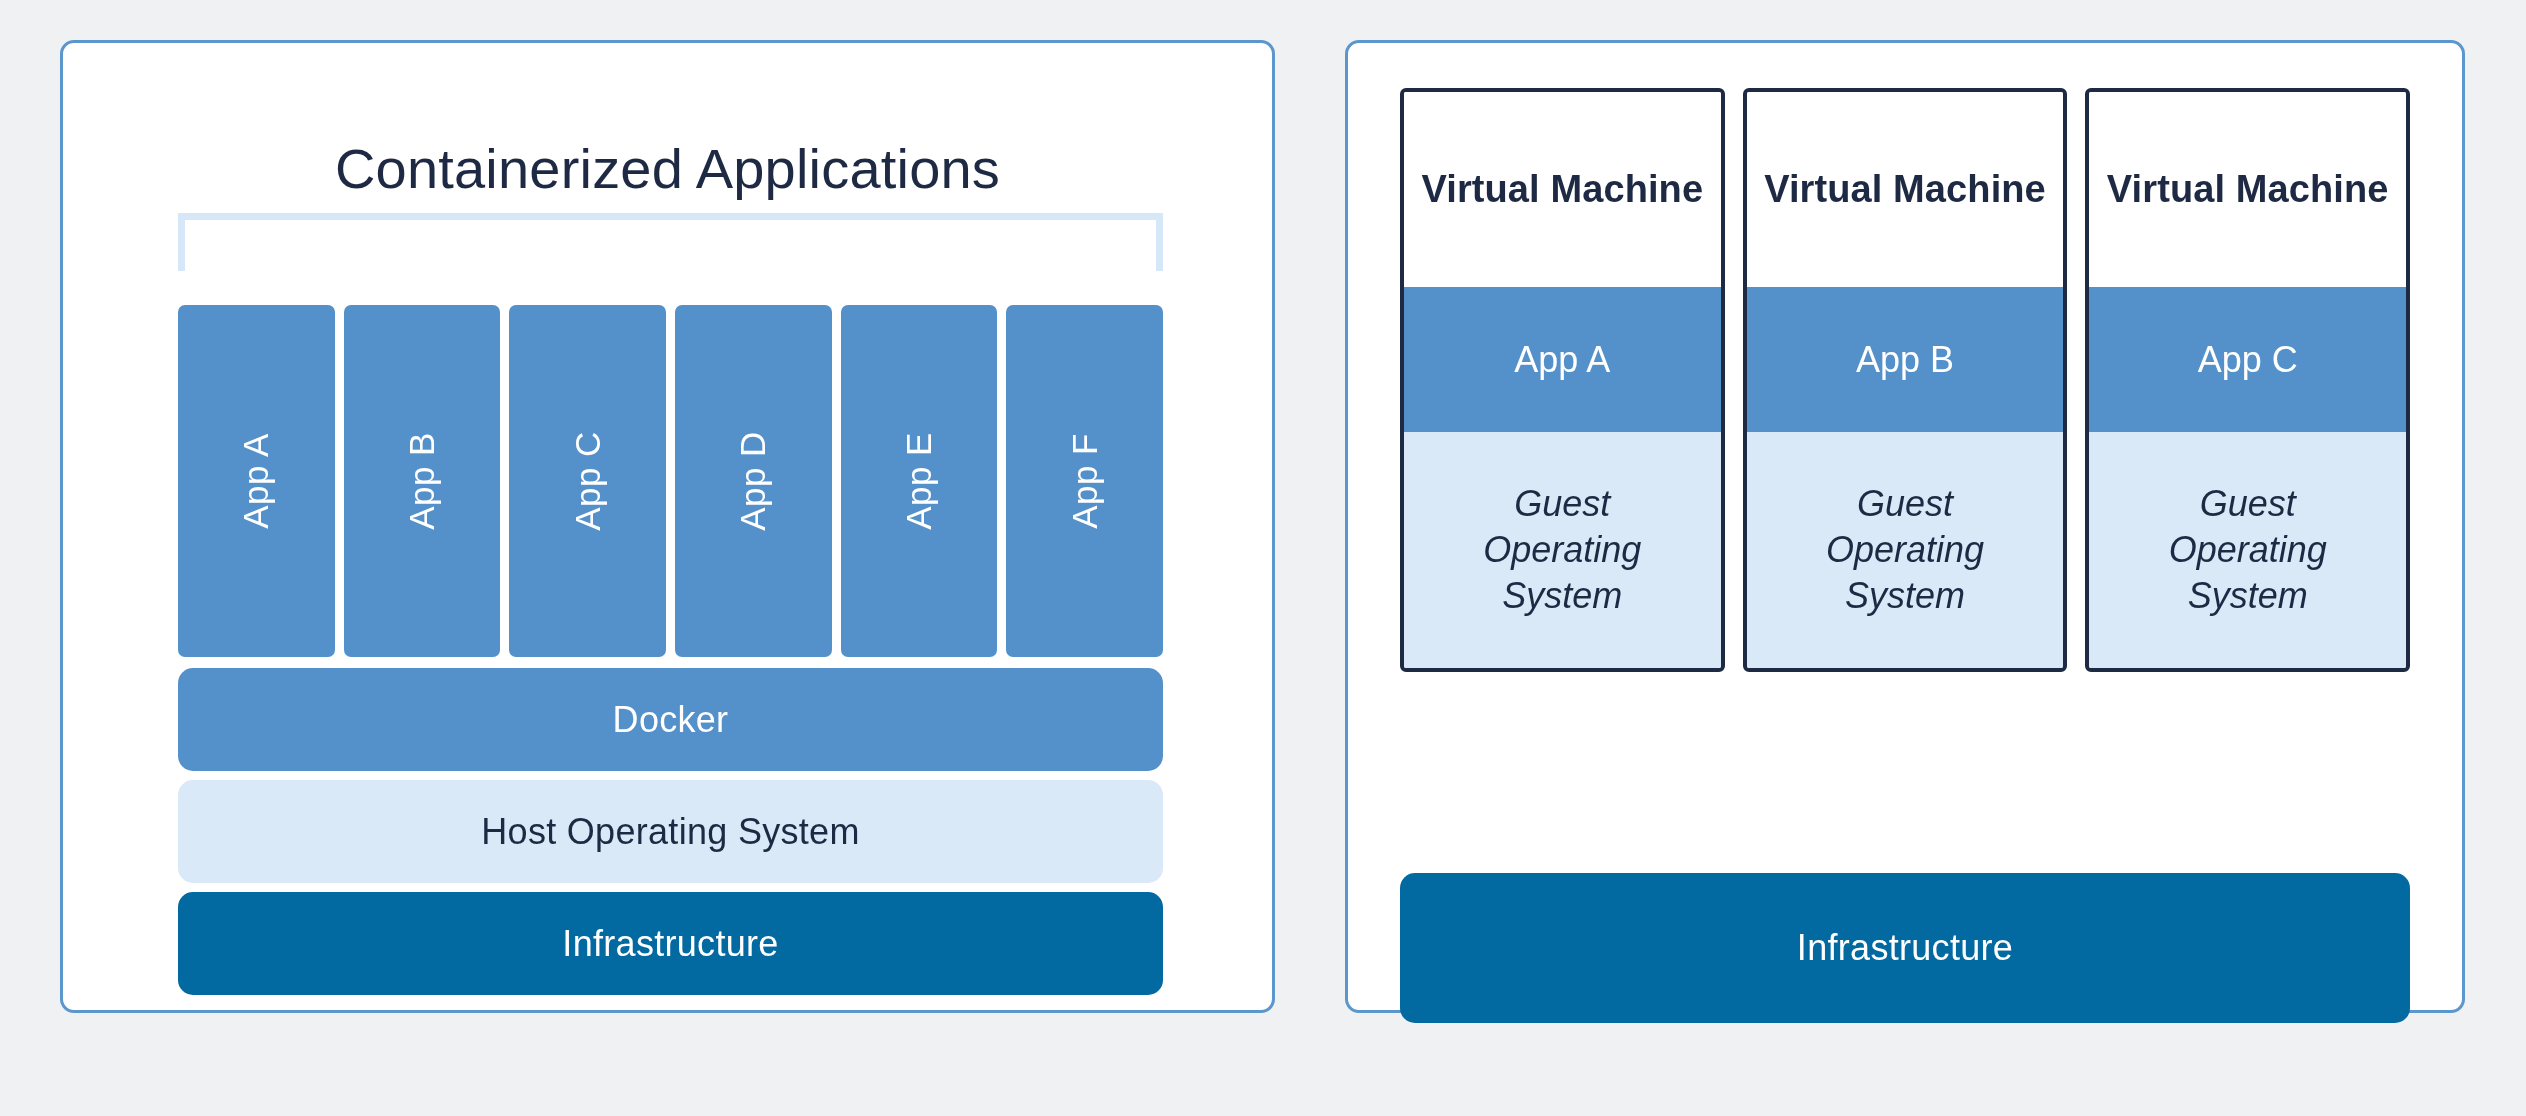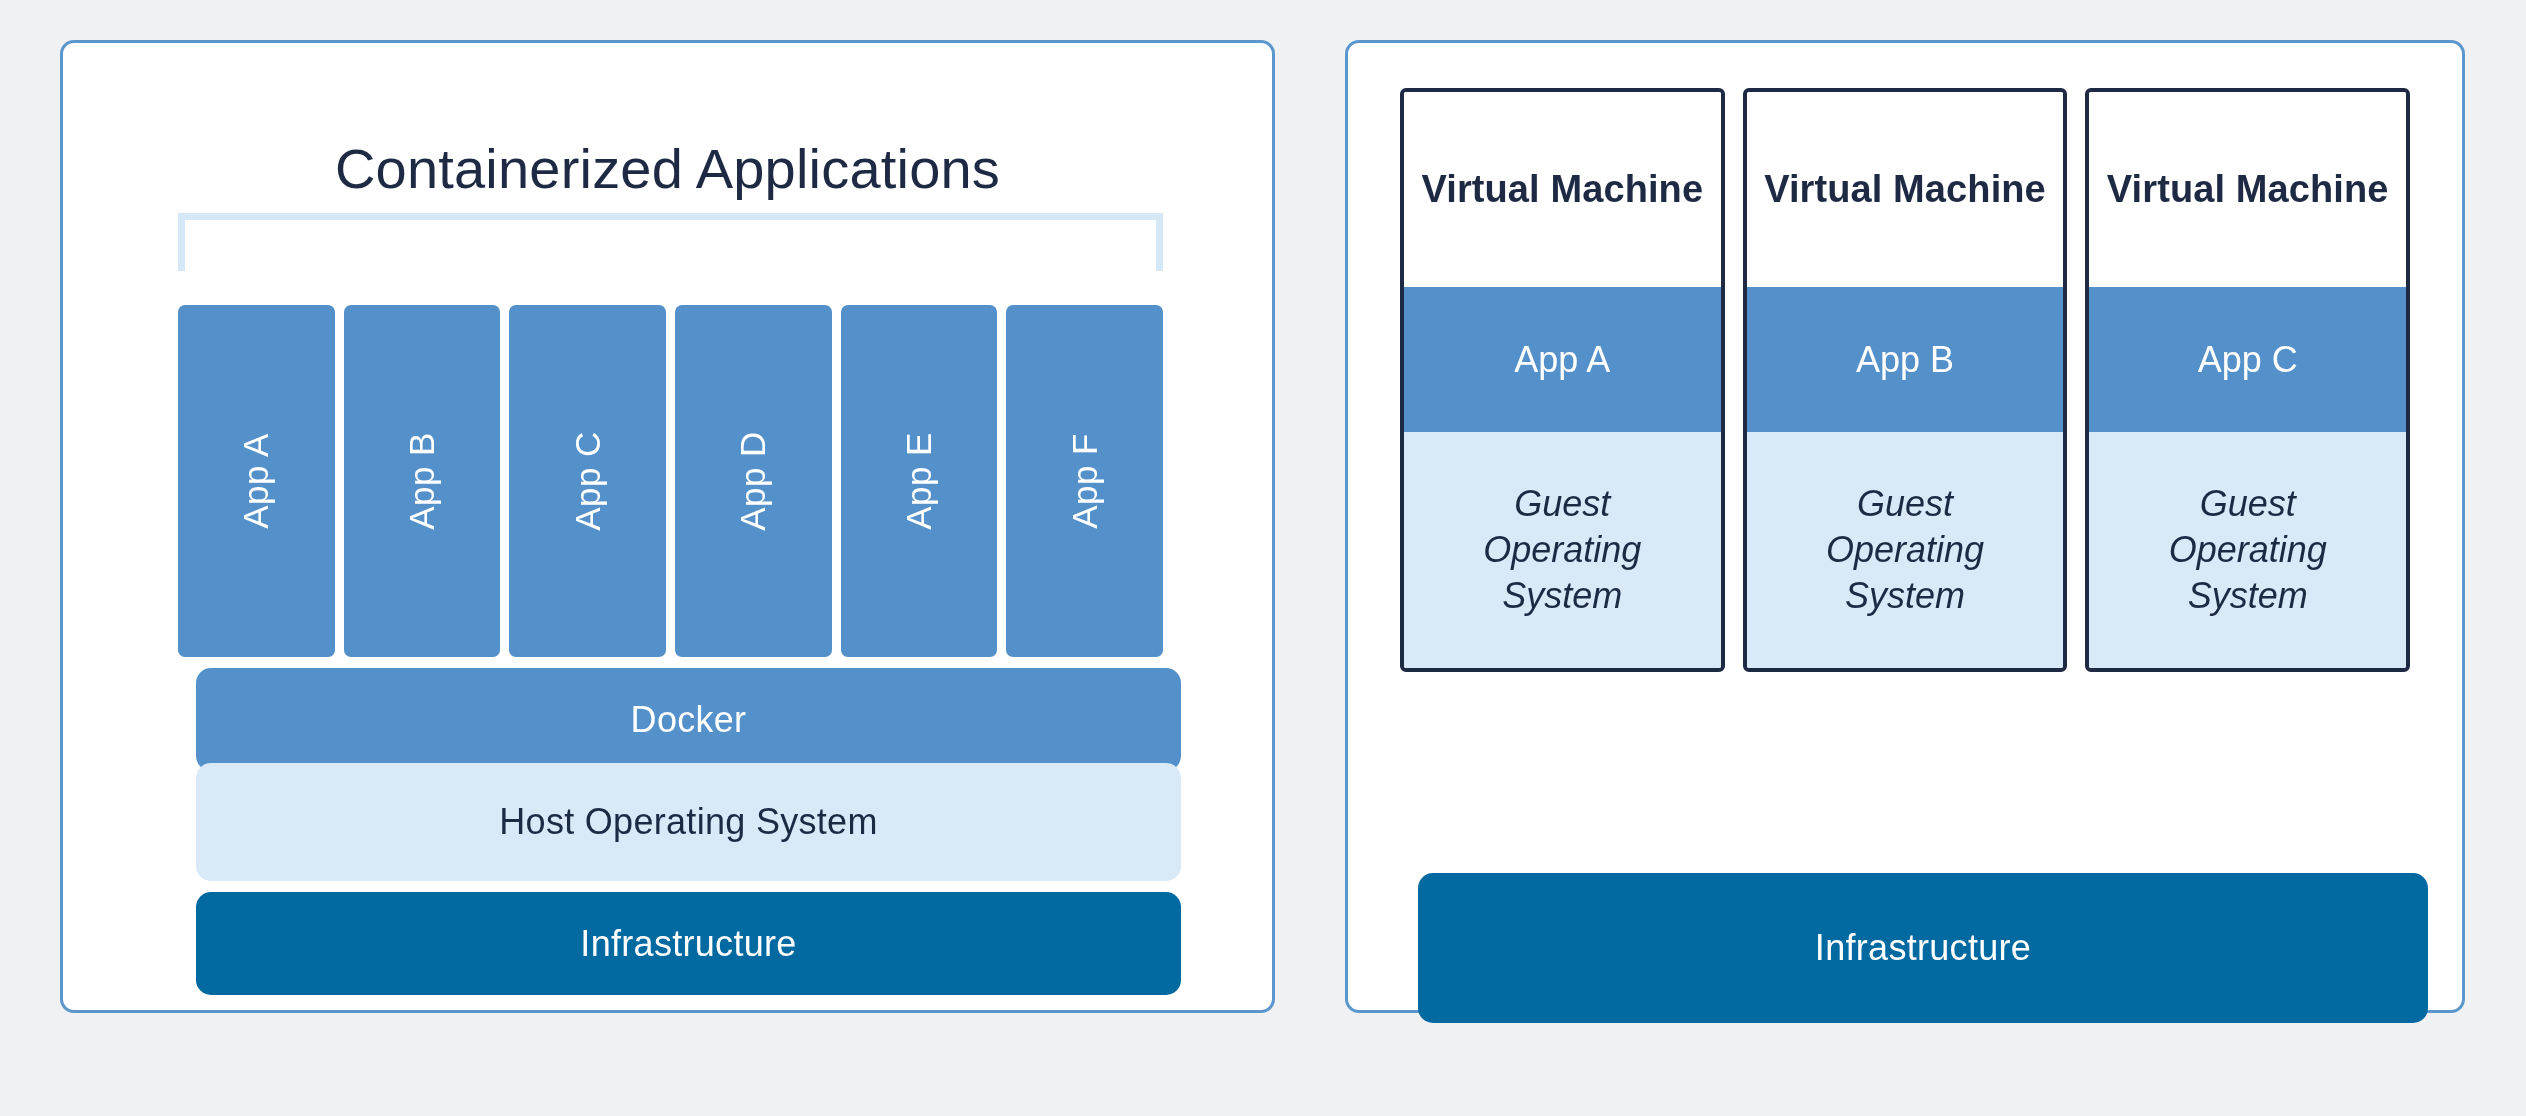--- a/index.html
+++ b/index.html
@@ -99,30 +99,29 @@
   
   .bar {
     position: absolute;
     display: flex;
     align-items: center;
     justify-content: center;
     font-size: 36px;
     font-weight: 400;
     border-radius: 15px;
     letter-spacing: 0.3px;
-    margin-left: 18px;
   }
 
   .bar.blue   { background: #5490ca; color: #ffffff; }
   .bar.lblue  { background: #d9e9f8; color: #1e2a44; }
   .bar.green  { background: #0369a1; color: #ffffff; }
 
   
   #bar-docker  { left: 115px; top: 625px;  width: 985px; height: 103px; }
-  #bar-host-os { left: 115px; top: 720px;  width: 985px; height: 118px; }
+  #bar-host-os { left: 115px; top: 737px;  width: 985px; height: 103px; }
   #bar-infra-l { left: 115px; top: 849px;  width: 985px; height: 103px; }
 
   
   .vm-row {
     position: absolute;
     left: 52px;
     top: 45px;
     width: 1010px;
     height: 584px;
     display: flex;

